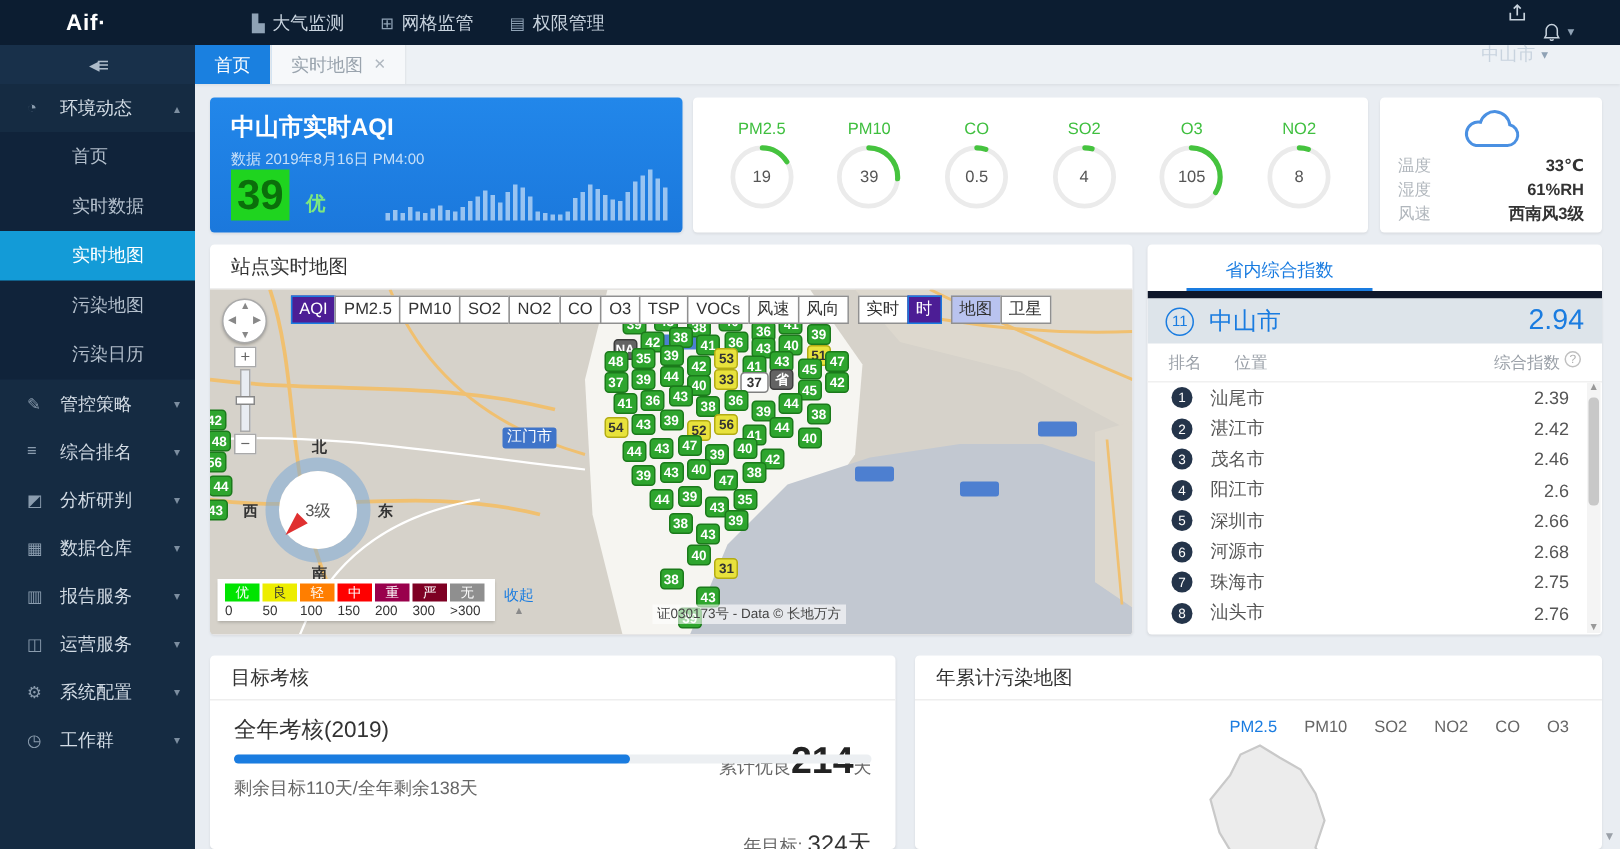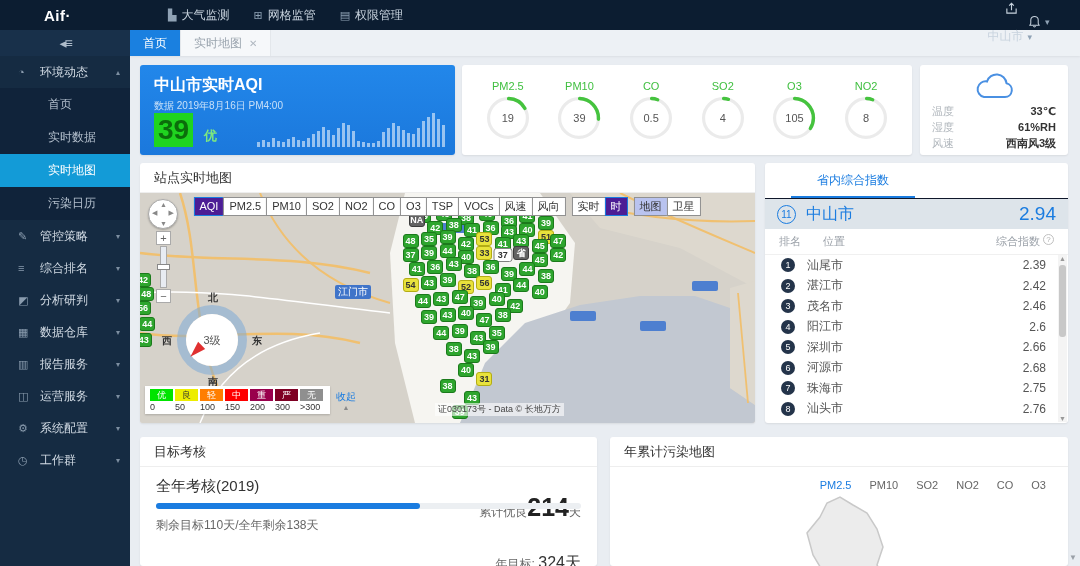--- a/index.html
+++ b/index.html
@@ -98,21 +98,21 @@
   .lg-cell { width:23px; height:12px; font-size:9px; line-height:12px; text-align:center; color:#fff; }
   .lg-scale { display:flex; font-size:9px; color:#333; margin-top:1px; }
   .lg-scale span { width:25px; }
   .lg-collapse { position:absolute; left:196px; bottom:12px; text-align:center; z-index:6; }
   .lg-collapse .txt { color:#1a7ce0; font-size:10px; display:block; }
   .lg-collapse .arr { color:#8a8a8a; font-size:7px; display:block; }
   .map-attrib { position:absolute; left:295px; bottom:7px; font-size:9px; color:#444; background:rgba(255,255,255,.6); padding:0 3px; z-index:6; }
 
   
   .rank-card { left:765px; top:163px; width:303px; height:260px; }
-  .rank-tab-row { height:36px; border-bottom:1px solid #0f172a; display:flex;text-align:right; }
+  .rank-tab-row { height:36px; border-bottom:5px solid #0f172a; display:flex;text-align:right; }
   .rank-tab { margin-left:26px; color:#1a7ce0; font-size:12px; line-height:34px; border-bottom:2px solid #1a7ce0; padding:0 26px; cursor:pointer; }
   .rank-current { height:30px; background:#dde4ea; display:flex; align-items:center; padding:0 12px; }
   .rc-badge { width:19px; height:19px; border:1px solid #1a7ce0; border-radius:50%; color:#1a7ce0; font-size:10px; line-height:18px; text-align:center; }
   .rc-name { color:#1a7ce0; font-size:16px; margin-left:10px; }
   .rc-value { margin-left:auto; color:#1a7ce0; font-size:19px; }
   .rank-hd { display:flex; align-items:center; height:26px; padding:0 14px; color:#9aa0a8; font-size:11px; border-bottom:1px solid #f0f0f0; }
   .rank-hd .h-place { margin-left:22px; }
   .rank-hd .h-value { margin-left:auto; display:flex; align-items:flex-start; }
   .qmark { width:11px; height:11px; border:1px solid #c0c0c0; border-radius:50%; color:#b0b0b0; font-size:8px; line-height:10px; text-align:center; margin-left:3px; }
   .rank-rows { position:relative; height:167px; overflow:hidden; }
@@ -196,20 +196,21 @@
   <nav id="sidebar-nav">
       <div class="sd-group-hd">
         <span class="sd-ico">◔</span>
         <span>环境动态</span>
         <span class="sd-caret">▴</span>
       </div>
       <div class="sd-sub">
         <div class="sd-sub-item">首页</div>
         <div class="sd-sub-item">实时数据</div>
         <div class="sd-sub-item active">实时地图</div>
+        <div class="sd-sub-item">污染地图</div>
         <div class="sd-sub-item">污染日历</div>
       </div>
       <div class="sd-group-hd">
         <span class="sd-ico">✎</span>
         <span>管控策略</span>
         <span class="sd-caret">▾</span>
       </div>
       <div class="sd-group-hd">
         <span class="sd-ico">≡</span>
         <span>综合排名</span>
@@ -456,21 +457,21 @@
     <div class="road-label" style="left:500px; top:128px;"></div>
     <div class="road-label" style="left:552px; top:88px;"></div>
     <div id="markers">
         <div class="marker mk-g" style="left: 282.9px; top: 23px;">39</div>
         <div class="marker mk-g" style="left: 304.425px; top: 20.7px;">43</div>
         <div class="marker mk-g" style="left: 325.95px; top: 25.3px;">38</div>
         <div class="marker mk-g" style="left: 347.475px; top: 20.7px;">40</div>
         <div class="marker mk-g" style="left: 369px; top: 27.6px;">36</div>
         <div class="marker mk-g" style="left: 387.45px; top: 23px;">41</div>
         <div class="marker mk-g" style="left: 405.9px; top: 29.9px;">39</div>
-        <div class="marker mk-d" style="left: 276.75px; top: 27px;">NA</div>
+        <div class="marker mk-d" style="left: 276.75px; top: 40px;">NA</div>
         <div class="marker mk-g" style="left: 295.2px; top: 34.5px;">42</div>
         <div class="marker mk-g" style="left: 313.65px; top: 32.2px;">38</div>
         <div class="marker mk-g" style="left: 332.1px; top: 36.8px;">41</div>
         <div class="marker mk-g" style="left: 350.55px; top: 34.5px;">36</div>
         <div class="marker mk-g" style="left: 369px; top: 39.1px;">43</div>
         <div class="marker mk-g" style="left: 387.45px; top: 36.8px;">40</div>
         <div class="marker mk-y" style="left: 405.9px; top: 43.7px;">51</div>
         <div class="marker mk-g" style="left: 270.6px; top: 48.3px;">48</div>
         <div class="marker mk-g" style="left: 289.05px; top: 46px;">35</div>
         <div class="marker mk-g" style="left: 307.5px; top: 43.7px;">39</div>

